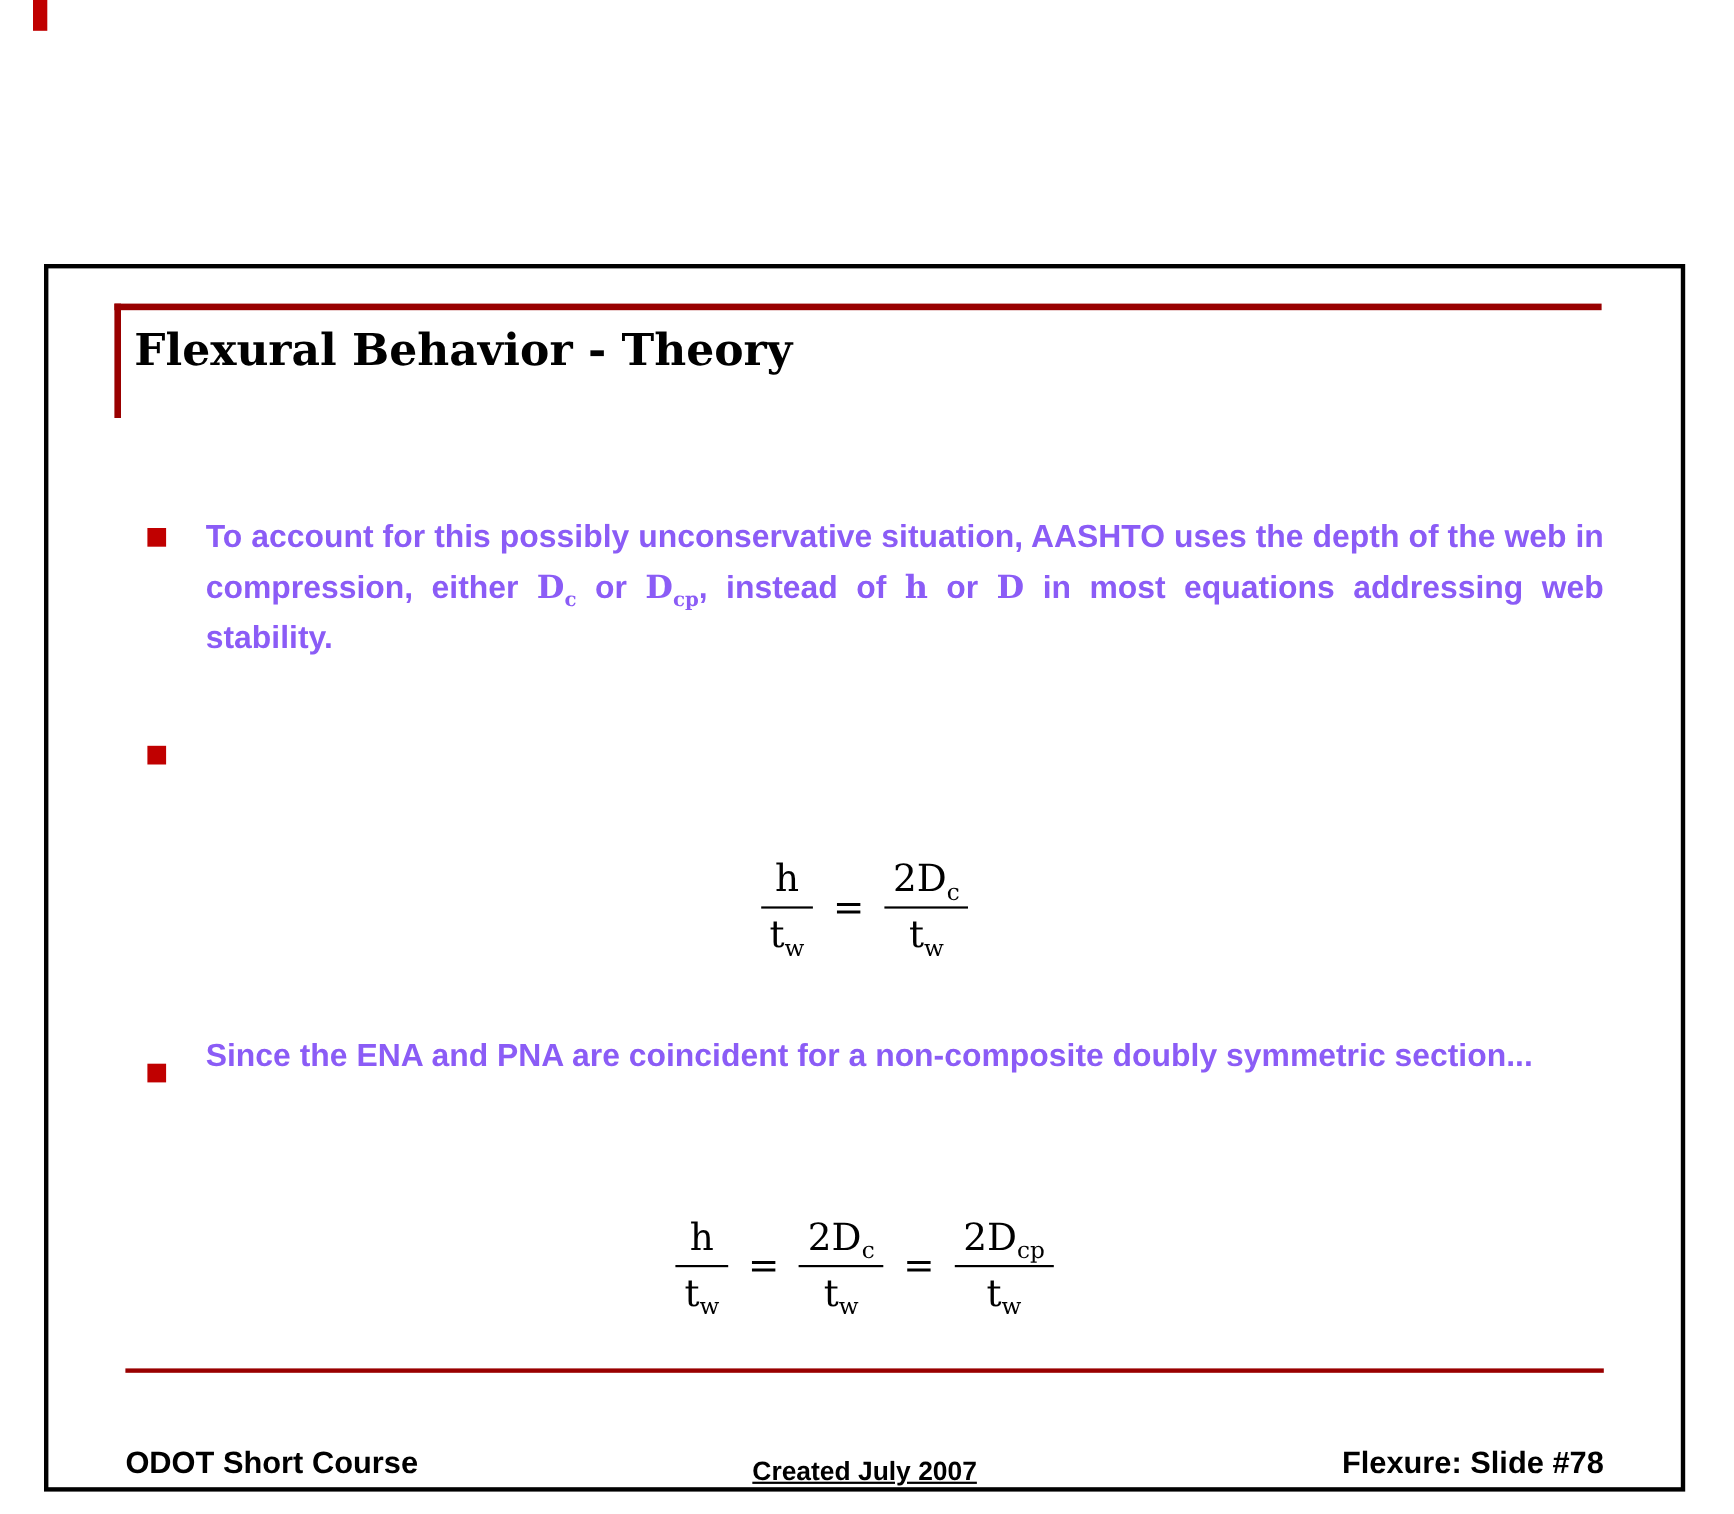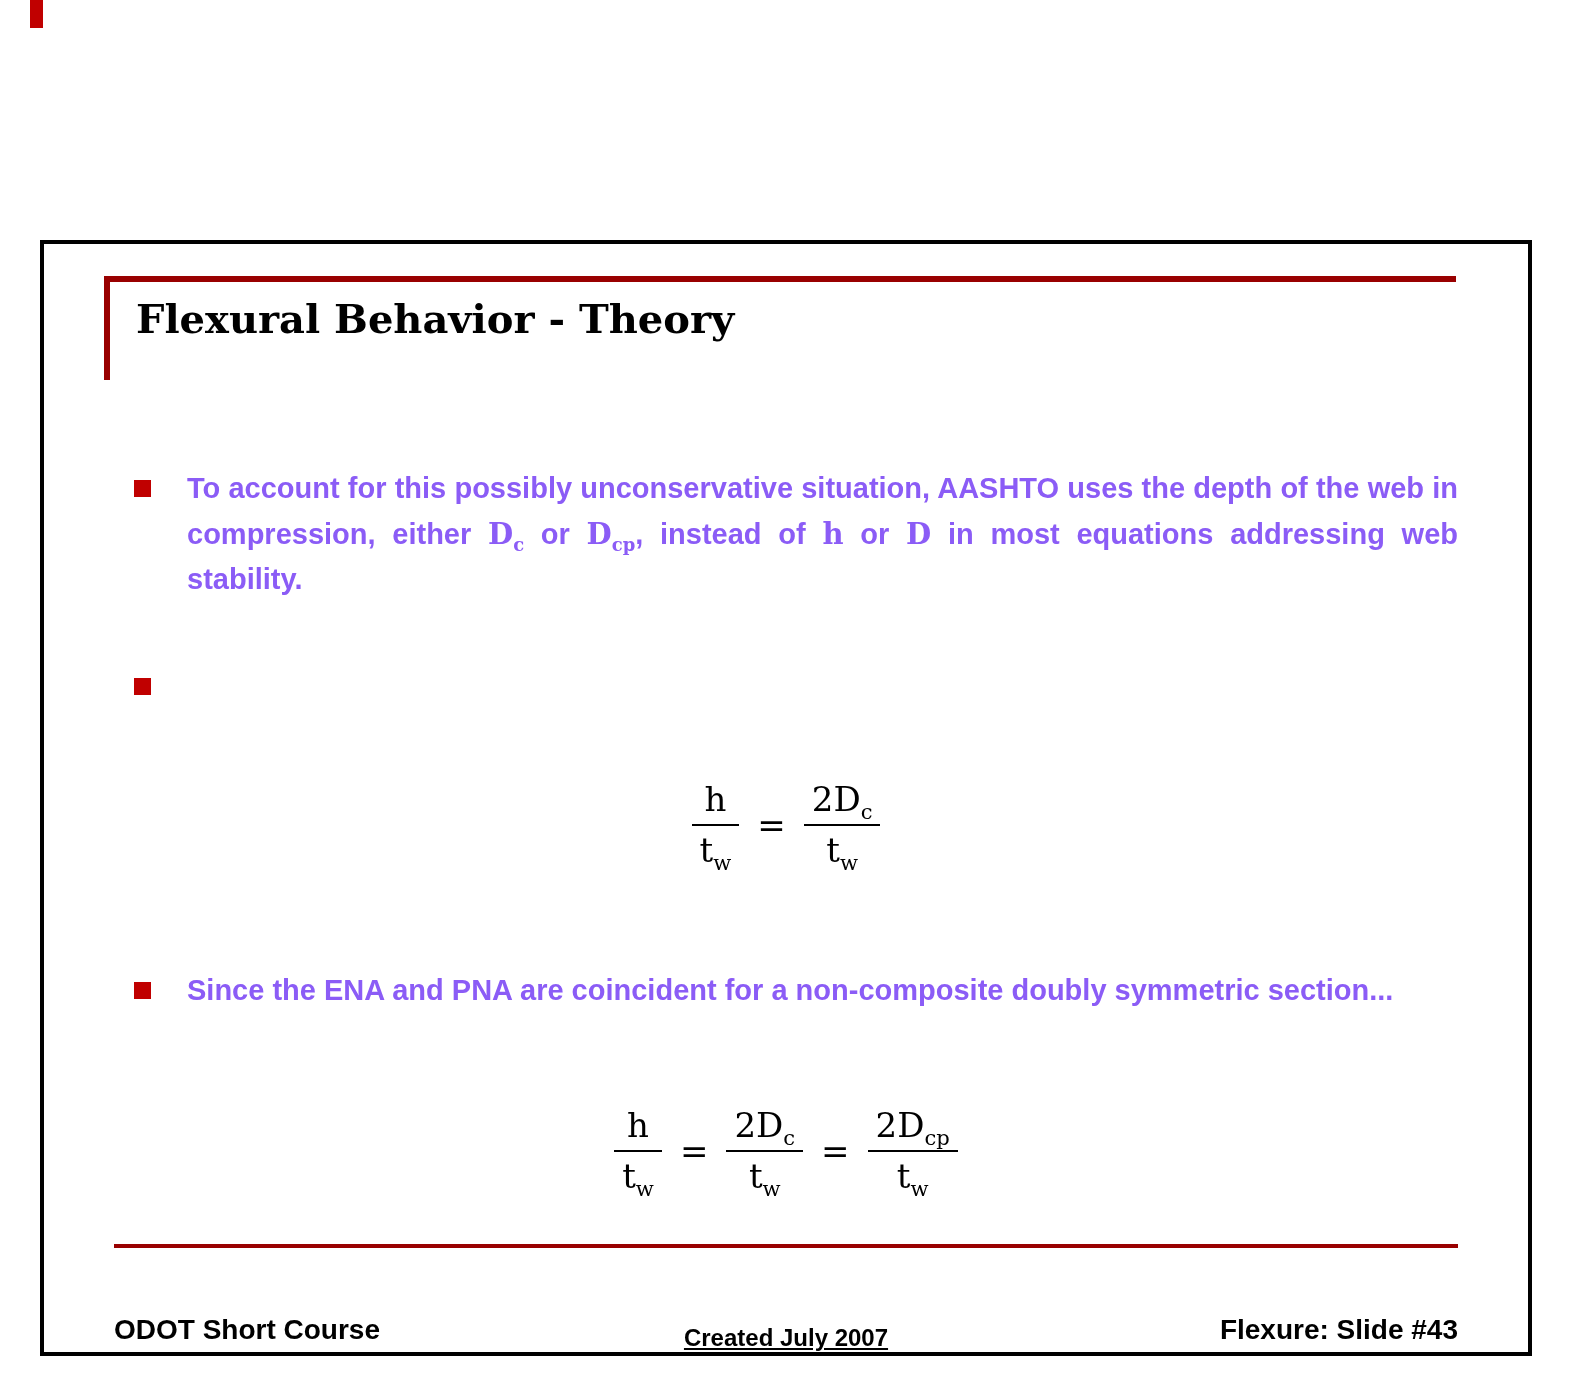--- a/index.html
+++ b/index.html
@@ -47,21 +47,21 @@
   .left-rule {
     position: absolute;
     left: 60px;
     top: 32px;
     width: 6px;
     height: 104px;
     background: var(--line-red, #990000);
   }
   .slide-title {
     position: absolute;
-    left: 92px;
+    left: 78px;
     top: 52px;
     margin: 0;
     font-family: "DejaVu Serif", serif;
     font-weight: bold;
     font-size: 40px;
     line-height: 1.15;
     color: #000000;
     white-space: nowrap;
   }
   .section-heading {
@@ -90,21 +90,21 @@
   .bullet .bullet-text {
     margin: 0 0 0 36px;
     font-size: 29px;
     font-weight: bold;
     line-height: 1.57;
     text-align: justify;
     color: #8b5cf6;
   }
   .b1 { top: 222px; }
   .b2 { top: 420px; }
-  .b3 { top: 724px; }
+  .b3 { top: 694px; align-items: flex-end; }
   .math {
     font-family: "DejaVu Serif", serif;
   }
   sub {
     font-size: 0.62em;
     line-height: 0;
   }
   .equation {
     position: absolute;
     left: 0;
@@ -234,15 +234,15 @@
       <span class="frac">
         <span class="num"><span>2D</span><sub>cp</sub></span>
         <span class="bar"></span>
         <span class="den"><span>t</span><sub>w</sub></span>
       </span>
     </div>
 
     <div class="bottom-rule"></div>
     <div class="footer-left">ODOT Short Course</div>
     <div class="footer-center">Created July 2007</div>
-    <div class="footer-right">Flexure: Slide #43</div>
+    <div class="footer-right">Flexure: Slide #78</div>
   </div>
 </div>
 
 </body></html>

